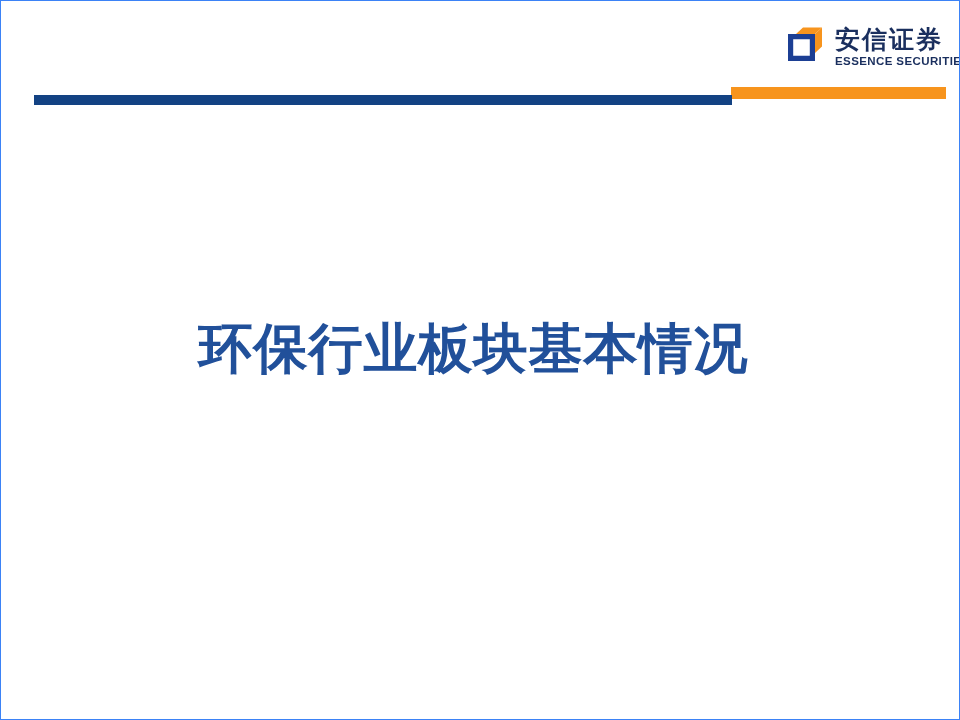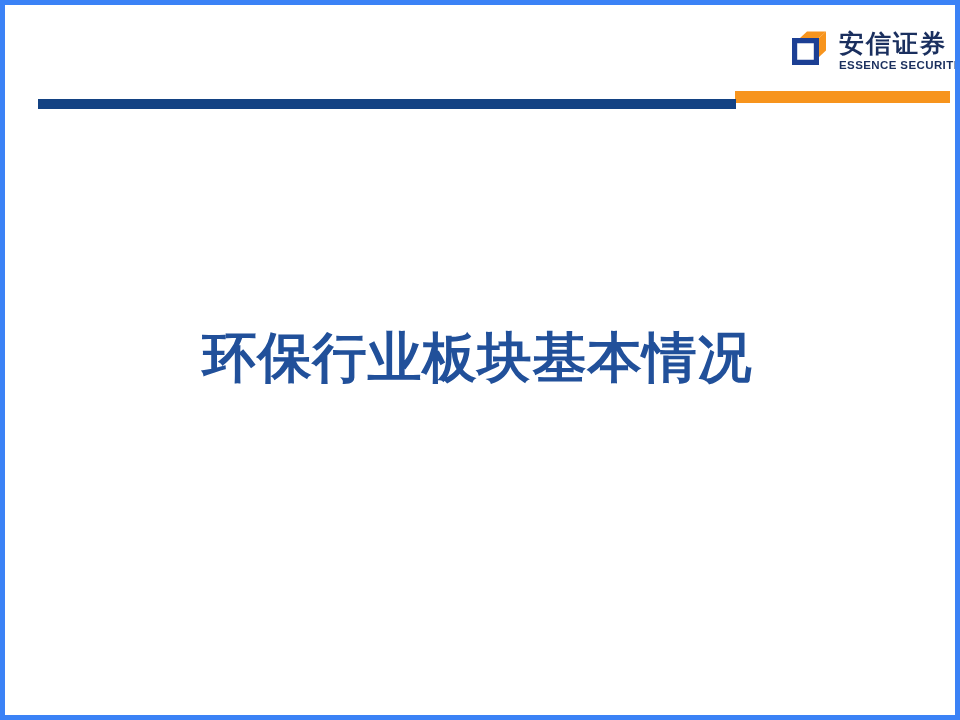--- a/index.html
+++ b/index.html
@@ -14,21 +14,21 @@
     font-family: "Liberation Sans", "DejaVu Sans", sans-serif;
     overflow: hidden;
   }
 
   .slide {
     position: relative;
     width: 960px;
     height: 720px;
     background: #ffffff;
     box-sizing: border-box;
-    border: 5px solid #3b82f6;
+    border: 1px solid #3b82f6;
     overflow: hidden;
   }
 
   
   .brand {
     position: absolute;
     top: 14px;
     left: 783px;
     width: 172px;
     height: 62px;
@@ -89,21 +89,21 @@
     background: #134283;
   }
 
   
   .section-title {
     position: absolute;
     left: 0;
     top: 316px;
     width: 945px;
     text-align: center;
-    font-family: Liberation Sans, sans-serif;
+    font-family: Liberation Mono, monospace;
     font-size: 54px;
     line-height: 72px;
     font-weight: 700;
     color: #21509A;
     letter-spacing: 1px;
     white-space: nowrap;
   }
 </style>
 </head>
 <body>

